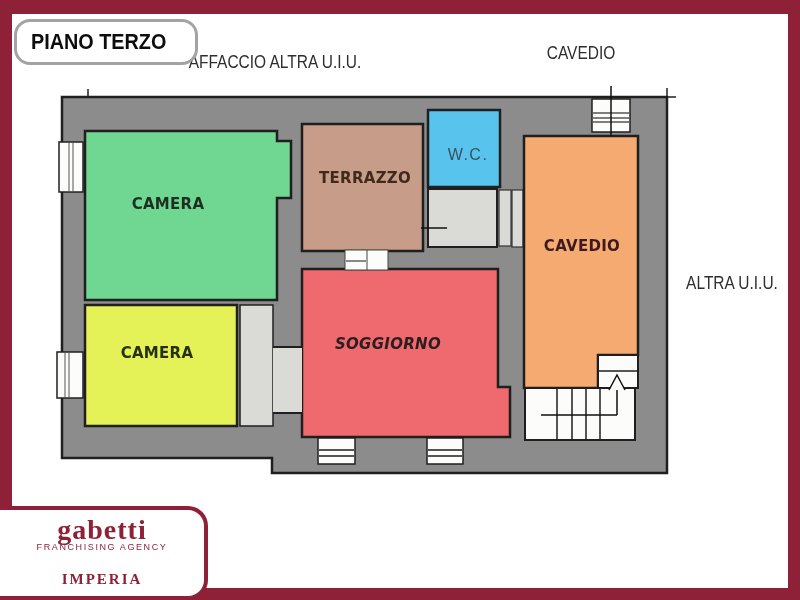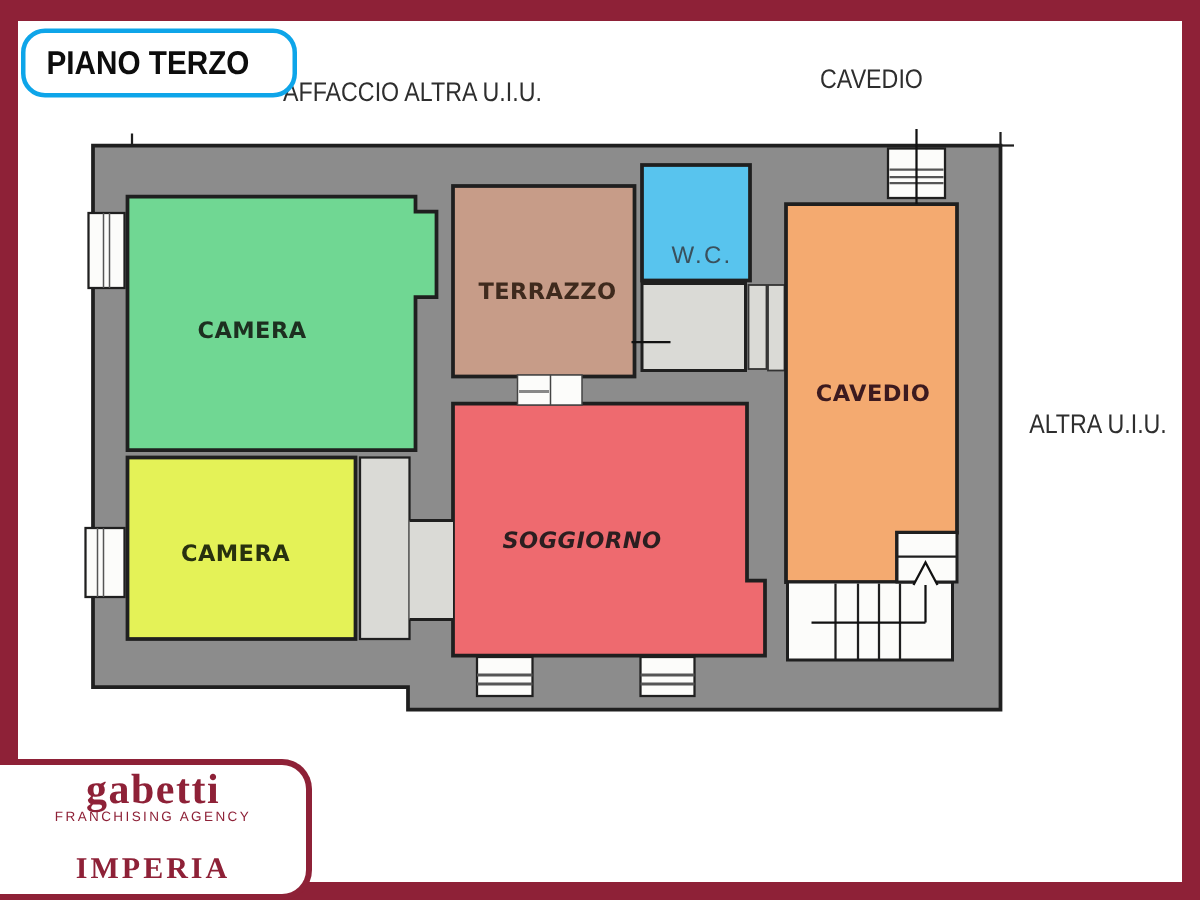--- a/index.html
+++ b/index.html
@@ -3,47 +3,47 @@
 <meta charset="utf-8">
 <style>
   html,body{margin:0;padding:0;background:#fff;}
   .page{position:relative;width:800px;height:600px;background:#ffffff;overflow:hidden;
         font-family:"Liberation Sans",sans-serif;}
   .frame{position:absolute;inset:0;border:12px solid #8e2137;border-top-width:14px;
          pointer-events:none;z-index:5;}
   .plan-svg{position:absolute;left:0;top:0;z-index:1;}
   .lbl{position:absolute;z-index:3;white-space:nowrap;transform:translate(-50%,-50%);}
   .room-lbl{font-family:"DejaVu Sans","Liberation Sans",sans-serif;font-weight:bold;
-            font-size:15px;color:#202020;letter-spacing:0.3px;margin-top:16px;}
+            font-size:15px;color:#202020;letter-spacing:0.3px;}
   .lbl-camera1{left:168px;top:204px;color:#1d2f20;}
   .lbl-camera2{left:157px;top:353px;color:#28310f;}
   .lbl-terrazzo{left:365px;top:178px;color:#3f2a1d;}
   .lbl-wc{left:468px;top:155px;font-family:"Liberation Sans",sans-serif;font-weight:400;
-          font-size:16px;color:#3a505c;letter-spacing:1.5px;margin-top:16px;}
+          font-size:16px;color:#3a505c;letter-spacing:1.5px;}
   .lbl-cucina{left:582px;top:246px;color:#3c1a1f;}
   .lbl-soggiorno{left:388px;top:344px;color:#2b1e20;font-style:italic;}
   .annot{font-size:18px;color:#2e2e2e;transform:translate(-50%,-50%) scaleX(0.86);
          letter-spacing:0px;font-weight:500;}
   .annot-affaccio{left:275px;top:62px;}
   .annot-cavedio{left:581px;top:53px;}
   .annot-altra{left:732px;top:283px;}
-  .title-box{position:absolute;left:14px;top:19px;z-index:4;border:3px solid #0ea5e9;
+  .title-box{position:absolute;left:14px;top:19px;z-index:4;border:3px solid #a3a3a3;
              border-radius:16px;background:#fff;padding:7px 14px;}
   .title-box span{display:inline-block;font-weight:bold;font-size:22px;color:#0d0d0d;
                   transform:scaleX(0.9);transform-origin:left center;letter-spacing:0px;}
   .logo-box{position:absolute;left:0px;top:506px;width:204px;height:86px;z-index:6;
             background:#ffffff;border:4px solid #8e2137;border-left:none;
             border-radius:0 20px 20px 0;display:flex;flex-direction:column;
             align-items:center;justify-content:center;}
   .logo-brand{font-family:"Liberation Serif","DejaVu Serif",serif;font-weight:bold;
               font-size:28px;line-height:0.85;color:#8e2137;letter-spacing:1px;}
   .logo-tagline{font-size:9px;color:#8e2137;letter-spacing:1.6px;margin-top:0;
                 font-family:"Liberation Sans",sans-serif;}
   .logo-city{font-family:"Liberation Serif","DejaVu Serif",serif;font-weight:bold;
-             font-size:20px;color:#8e2137;letter-spacing:2px;margin-top:19px;}
+             font-size:15px;color:#8e2137;letter-spacing:2px;margin-top:19px;}
 </style>
 </head>
 <body>
 
 <div class="page">
 
   <div class="frame"></div>
 
   <svg class="plan-svg" width="800" height="600" viewBox="0 0 800 600">
 

